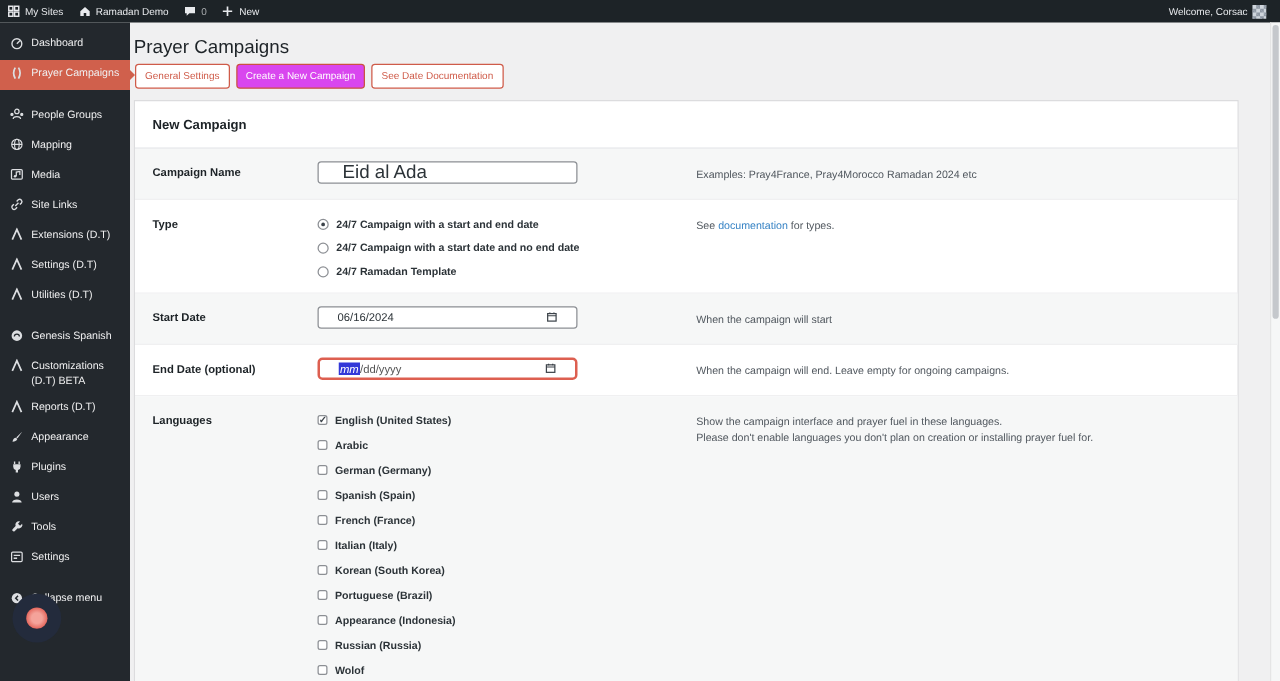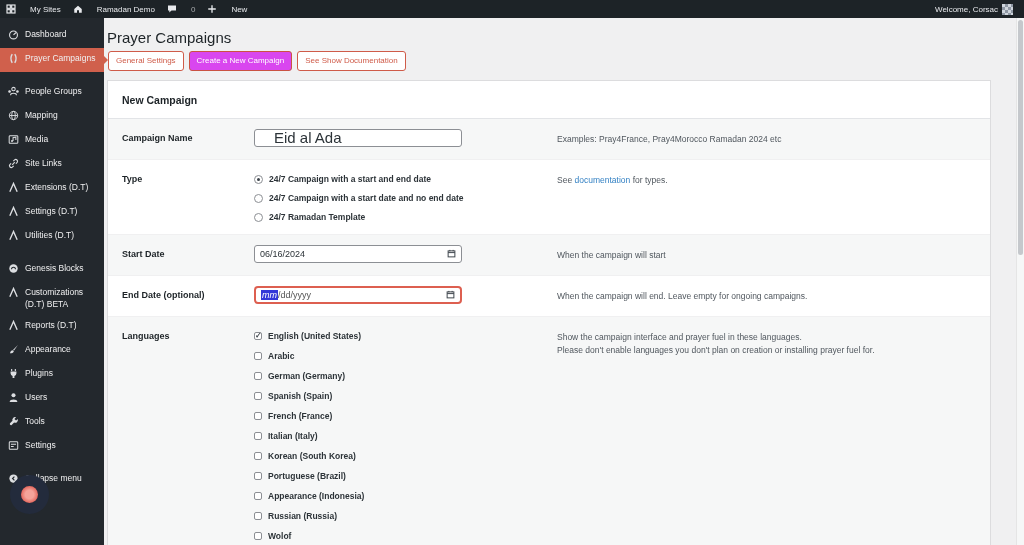--- a/index.html
+++ b/index.html
@@ -10,21 +10,21 @@
     background:#f0f0f1;
     color:#1d2327;
   }
   
   .adminbar {
     position:absolute; top:0; left:0; right:0; height:18px;
     background:#1d2327; color:#e8eaed;
     display:flex; align-items:center;
     font-size:8px; z-index:30;
   }
-  .abar-item { display:flex; align-items:center; gap:14px; padding:0 6px; height:100%; cursor:pointer; }
+  .abar-item { display:flex; align-items:center; gap:4px; padding:0 6px; height:100%; cursor:pointer; }
   .abar-item svg { display:block; }
   .abar-right { margin-left:auto; display:flex; align-items:center; gap:4px; padding-right:11px; }
   .abar-muted { color:#a7aaad; }
   .avatar {
     width:11px; height:11px;
     background:
       linear-gradient(45deg, #8e97a3 25%, transparent 25%, transparent 75%, #8e97a3 75%),
       linear-gradient(45deg, #8e97a3 25%, #cfd5dc 25%, #cfd5dc 75%, #8e97a3 75%);
     background-size:6px 6px; background-position:0 0, 3px 3px;
   }
@@ -84,21 +84,21 @@
   .col-help { font-size:8.5px; color:#50575e; padding-top:4px; line-height:1.5; }
   .col-help a { color:#3582c4; text-decoration:none; cursor:pointer; }
   
   .text-input {
     width:208px; height:18px; border:1px solid #8c8f94; border-radius:3px;
     background:#fff; font-size:15px; color:#2c3338; padding:0 19px;
     display:flex; align-items:flex-end;
   }
   .date-input {
     width:208px; height:18px; border:1px solid #8c8f94; border-radius:3px;
-    background:#fff; font-size:9px; color:#2c3338; padding:0 5px;
+    background:#fff; font-size:9px; color:#2c3338; padding:0 15px;
     display:flex; align-items:center; justify-content:space-between;text-align:center;
   }
   .date-input.error { border:2px solid #dd5f50; border-radius:4px; }
   .date-input .cal { color:#3c434a; }
   .sel-mm { background:#3338d8; color:#fff; padding:0 1px;font-style:italic; }
   .date-rest { color:#555; }
   
   .radio-row, .check-row {
     display:flex; align-items:center; gap:6px;
     font-size:8.5px; font-weight:bold; color:#2c3338; cursor:pointer;
@@ -272,21 +272,21 @@
     <span>Utilities (D.T)</span>
   </div>
 
   <div class="menu-item menu-gap">
     <span class="mi-icon">
       <svg width="11" height="11" viewBox="0 0 12 12">
         <circle cx="6" cy="6" r="4.6" fill="currentColor"></circle>
         <path d="M3.8 6.8 a2.2 2.2 0 0 1 4.4 0" fill="none" stroke="#23282d" stroke-width="1.1"></path>
       </svg>
     </span>
-    <span>Genesis Blocks</span>
+    <span>Genesis Spanish</span>
   </div>
 
   <div class="menu-item">
     <span class="mi-icon">
       <svg width="11" height="11" viewBox="0 0 12 12" fill="none" stroke="currentColor" stroke-width="1.5">
         <path d="M2 10.6 L6 1.6 L10 10.6"></path>
       </svg>
     </span>
     <span>Customizations (D.T) BETA</span>
   </div>
@@ -365,21 +365,21 @@
   <span class="dot"></span>
 </div>
 
 <div class="content">
 
   <h1 class="page-title">Prayer Campaigns</h1>
 
   <div class="btn-row">
     <button class="btn">General Settings</button>
     <button class="btn primary">Create a New Campaign</button>
-    <button class="btn">See Show Documentation</button>
+    <button class="btn">See Date Documentation</button>
   </div>
 
   <div class="panel">
     <div class="panel-header">New Campaign</div>
 
     <div class="form-row striped">
       <div class="col-label">Campaign Name</div>
       <div>
         <div class="text-input">
           <span>Eid al Ada</span>

